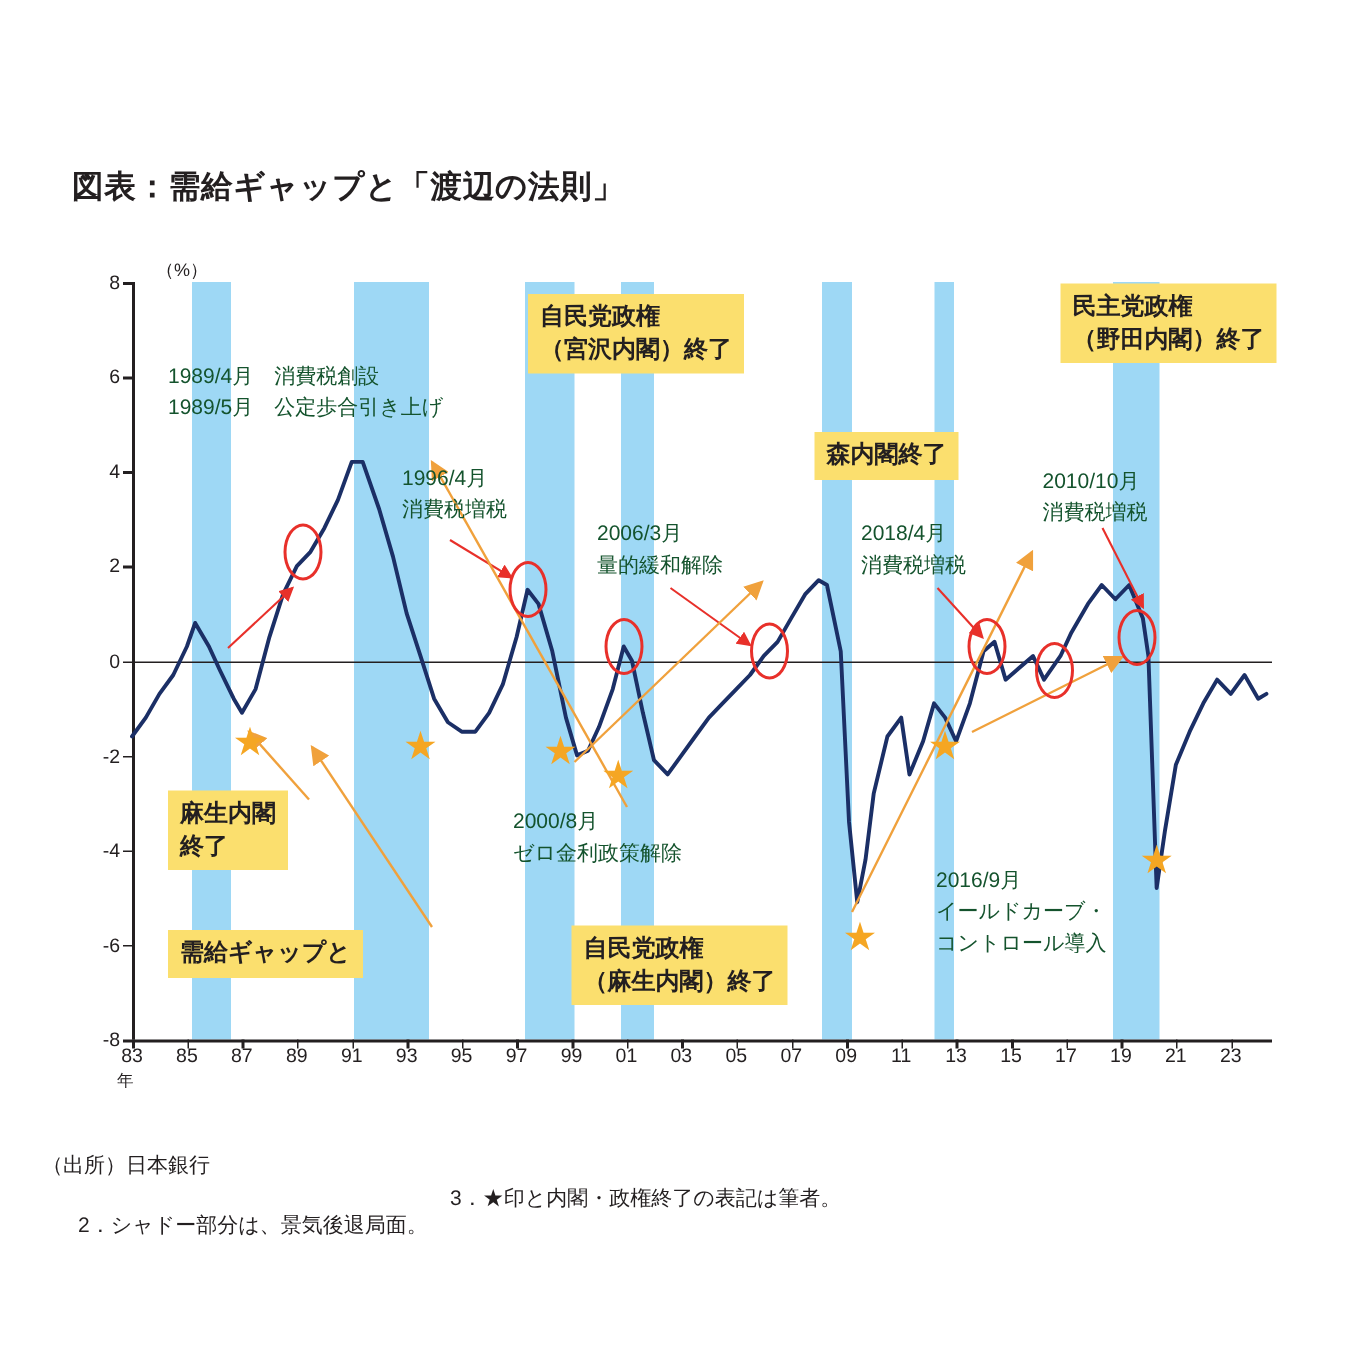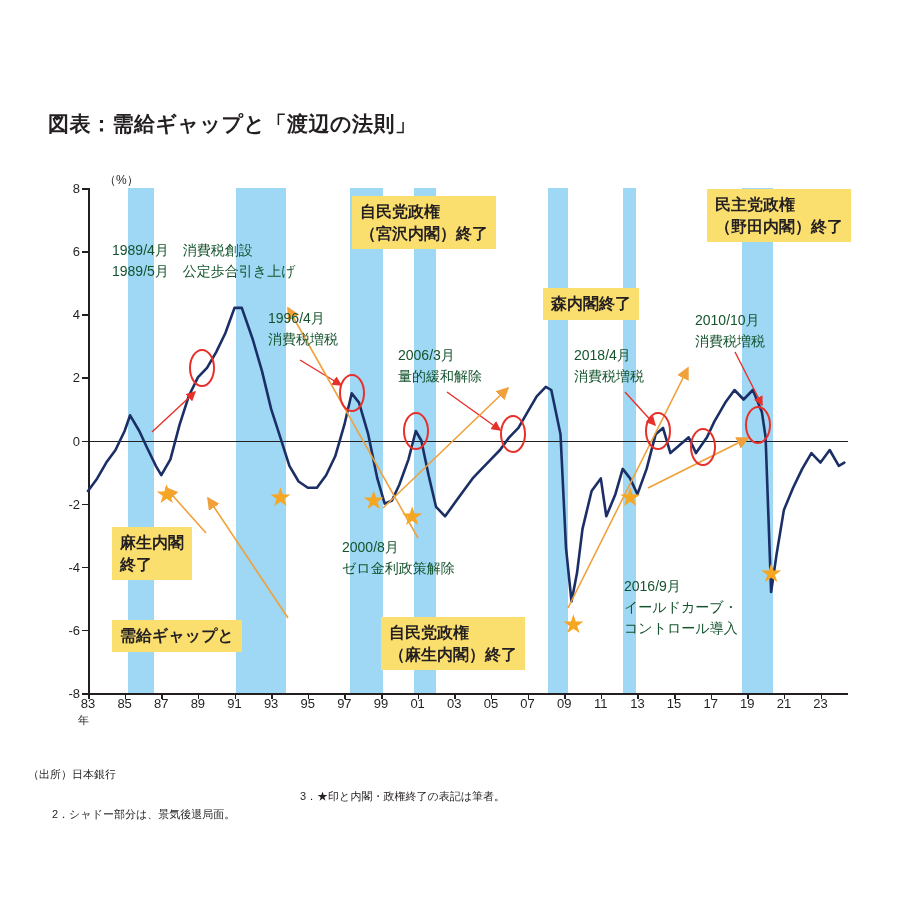--- a/index.html
+++ b/index.html
@@ -135,21 +135,21 @@
   .rednote {
     position: absolute;
     color: #14532d;
     font-size: 14px;
     line-height: 1.5;
     white-space: pre-line;
   }
   .footer {
     position: absolute;
     left: 28px;
-    font-size: 11px;
+    font-size: 14px;
     color: #231f20;
     line-height: 1.7;
   }
   #src { top: 765px; }
   #note1 { top: 787px; }
   #note2 { top: 805px; left: 52px; }
   #note3 { top: 787px; left: 300px; }
 </style>
 </head>
 <body>

